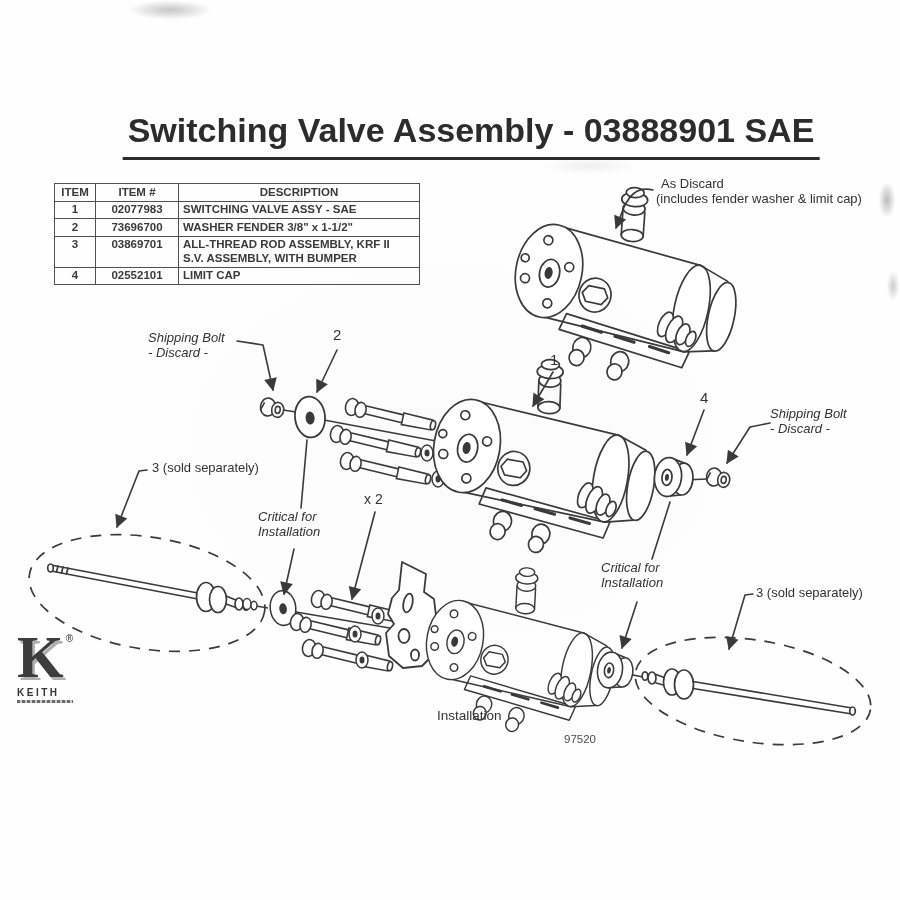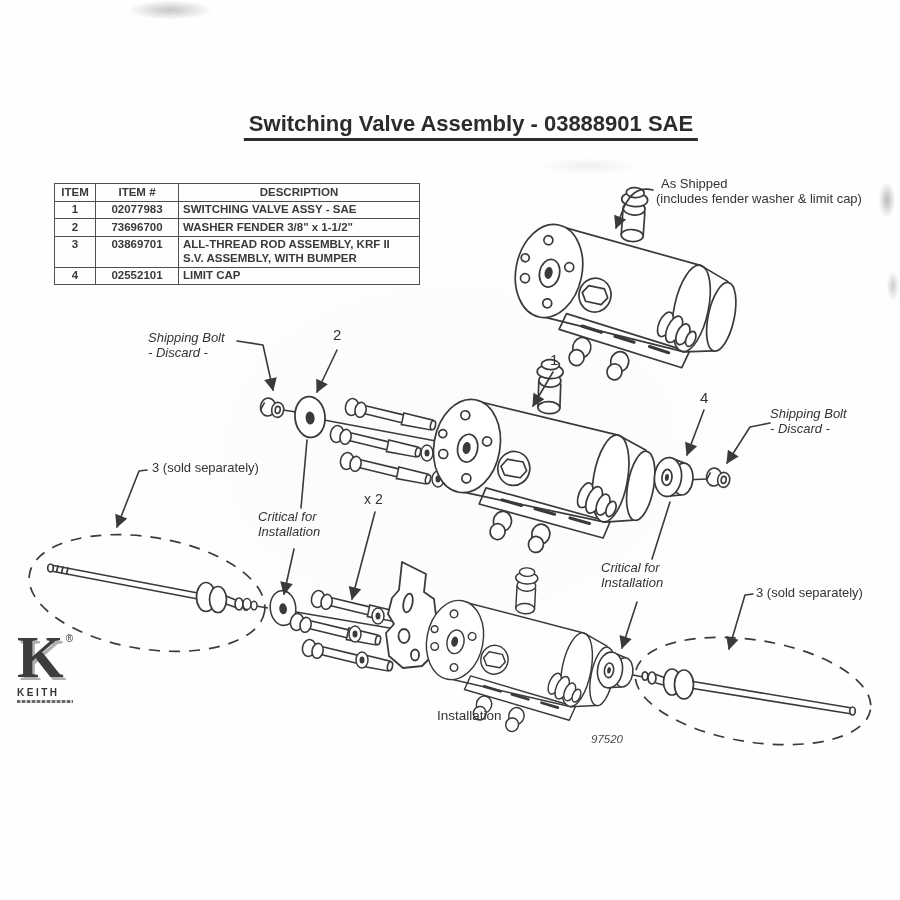--- a/index.html
+++ b/index.html
@@ -14,22 +14,22 @@
     background-image:
       radial-gradient(ellipse 60px 14px at 170px 10px, rgba(130,130,130,.45), rgba(130,130,130,0) 70%),
       radial-gradient(ellipse 12px 26px at 887px 200px, rgba(120,120,120,.5), rgba(120,120,120,0) 70%),
       radial-gradient(ellipse 9px 22px at 893px 286px, rgba(130,130,130,.4), rgba(130,130,130,0) 70%),
       radial-gradient(ellipse 70px 12px at 590px 166px, rgba(170,170,170,.18), rgba(170,170,170,0) 70%),
       radial-gradient(ellipse 420px 300px at 450px 450px, rgba(210,210,210,.07), rgba(210,210,210,0) 80%);
     color:#333;
   }
   .title{
     position:absolute;top:111px;left:471px;transform:translateX(-50%);
-    margin:0;font-size:22px;font-weight:bold;color:#2c2c2c;
-    border-bottom:3px solid #2c2c2c;padding:0 5px 1px;white-space:nowrap;
+    margin:0;font-size:34px;font-weight:bold;color:#2c2c2c;
+    border-bottom:3px solid #2c2c2c;padding:0 5px 7px;white-space:nowrap;
   }
   table.parts{position:absolute;left:54px;top:183px;border-collapse:collapse;}
   .parts th,.parts td{
     border:1.6px solid #4f4f4f;font-size:11.5px;font-weight:bold;color:#3a3a3a;
     padding:1.5px 4px;vertical-align:top;line-height:13.5px;background:transparent;
   }
   .parts th{text-align:center;}
   .c-item{width:32px;text-align:center;}
   .c-part{width:74px;text-align:center;}
   .c-desc{width:232px;text-align:left;}
@@ -258,21 +258,21 @@
       <path d="M301,508 L307,440"></path>
       <path d="M294,549 L284,594" marker-end="url(#arrow)"></path>
       <path d="M375,512 L352,599" marker-end="url(#arrow)"></path>
       <path d="M652,559 L670,502"></path>
       <path d="M637,602 L622,648" marker-end="url(#arrow)"></path>
       <path d="M753,594 L745,595 L729,649" marker-end="url(#arrow)"></path>
     </g>
   </svg>
 
   <div class="lbl" style="left:656px;top:176px;">
-    <div style="padding-left:5px;">As Shipped</div>
+    <div style="padding-left:5px;">As Discard</div>
     <div>(includes fender washer &amp; limit cap)</div>
   </div>
 
   <div class="lbl ctr" style="left:148px;top:330px;width:92px;">
     <div>Shipping Bolt</div>
     <div>- Discard -</div>
   </div>
 
   <div class="lbl num" style="left:333px;top:327px;">2</div>
   <div class="lbl num" style="left:550px;top:352px;">1</div>
@@ -294,21 +294,21 @@
 
   <div class="lbl ctr" style="left:601px;top:560px;width:86px;">
     <div>Critical for</div>
     <div>Installation</div>
   </div>
 
   <div class="lbl" style="left:756px;top:585px;">3 (sold separately)</div>
 
   <div class="lbl" style="left:437px;top:708px;font-size:13.5px;">Installation</div>
 
-  <div class="lbl small" style="left:591px;top:732px;font-style:italic;">97520</div>
+  <div class="lbl small" style="left:564px;top:732px;">97520</div>
 
   <div class="logo">
     <span class="logo-k">K</span><span class="logo-reg">®</span>
     <div class="logo-name">KEITH</div>
     <div class="logo-tag"></div>
   </div>
 
 </div>
 
 </body></html>

